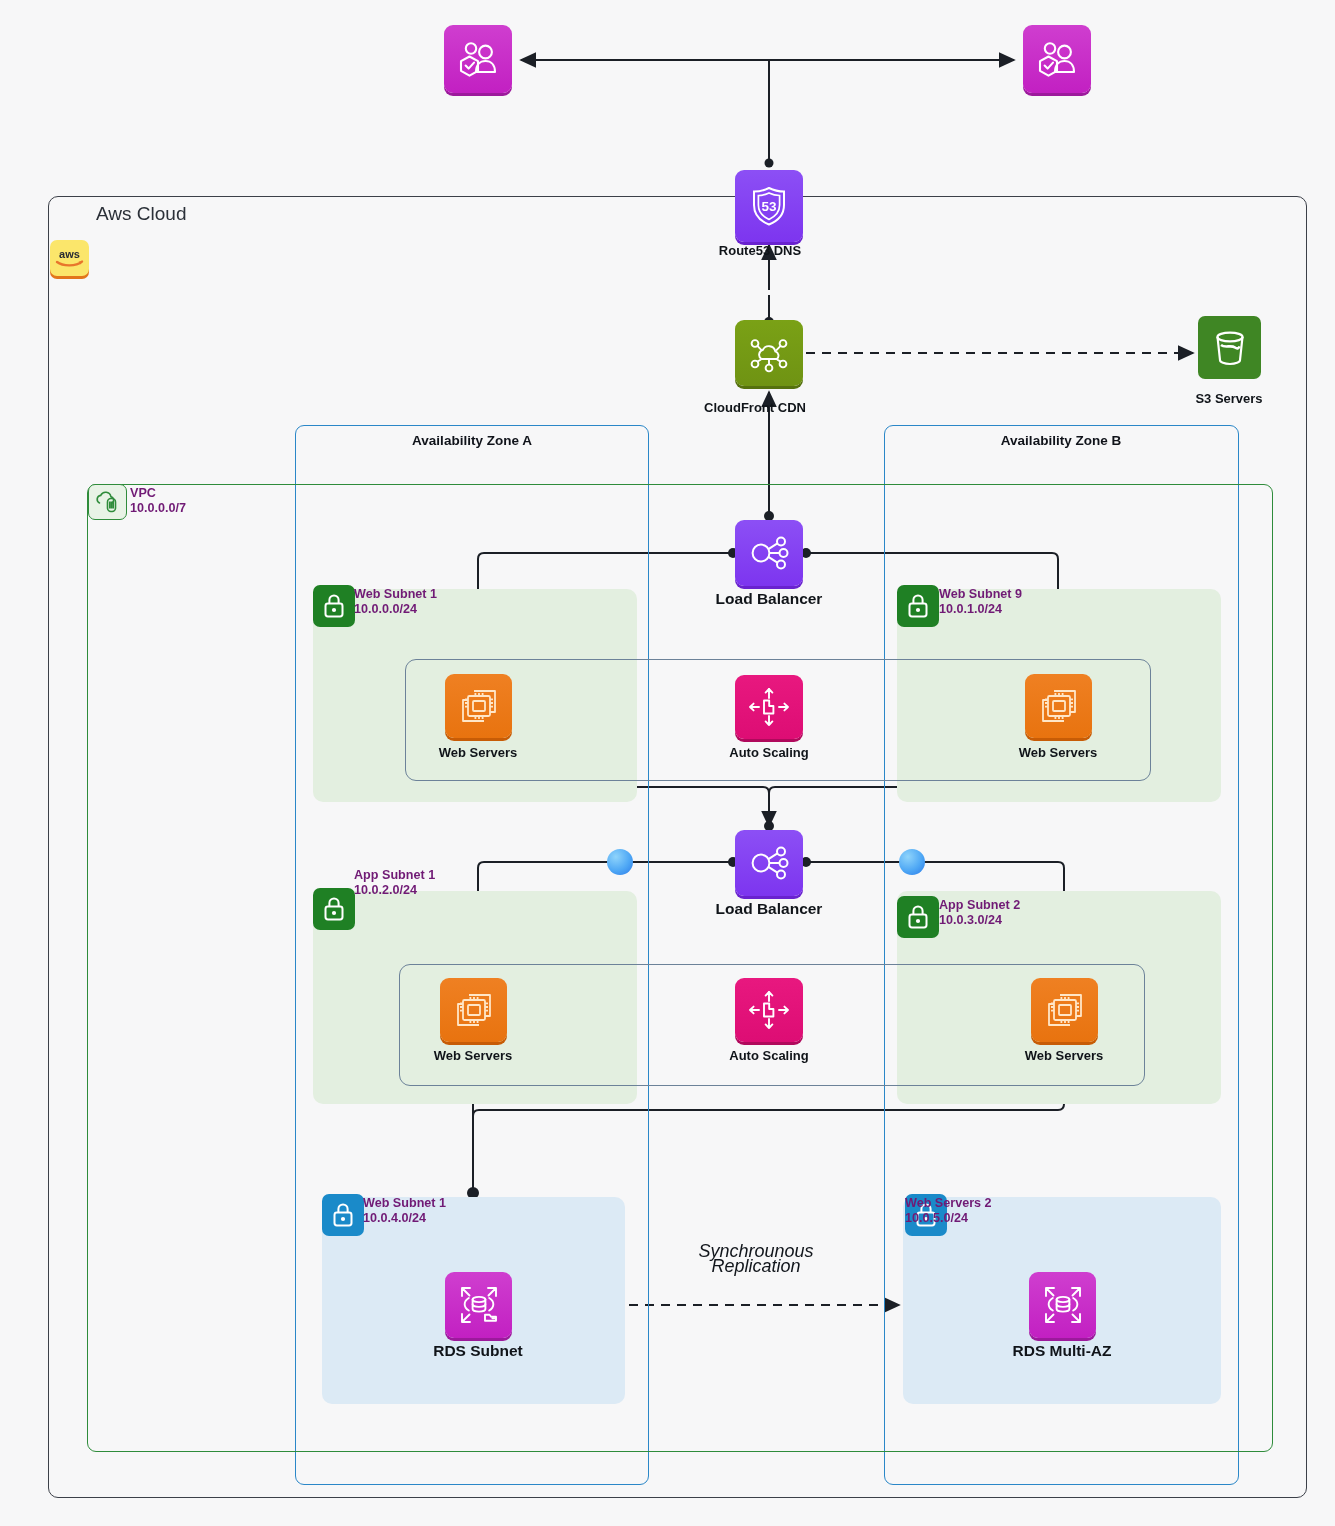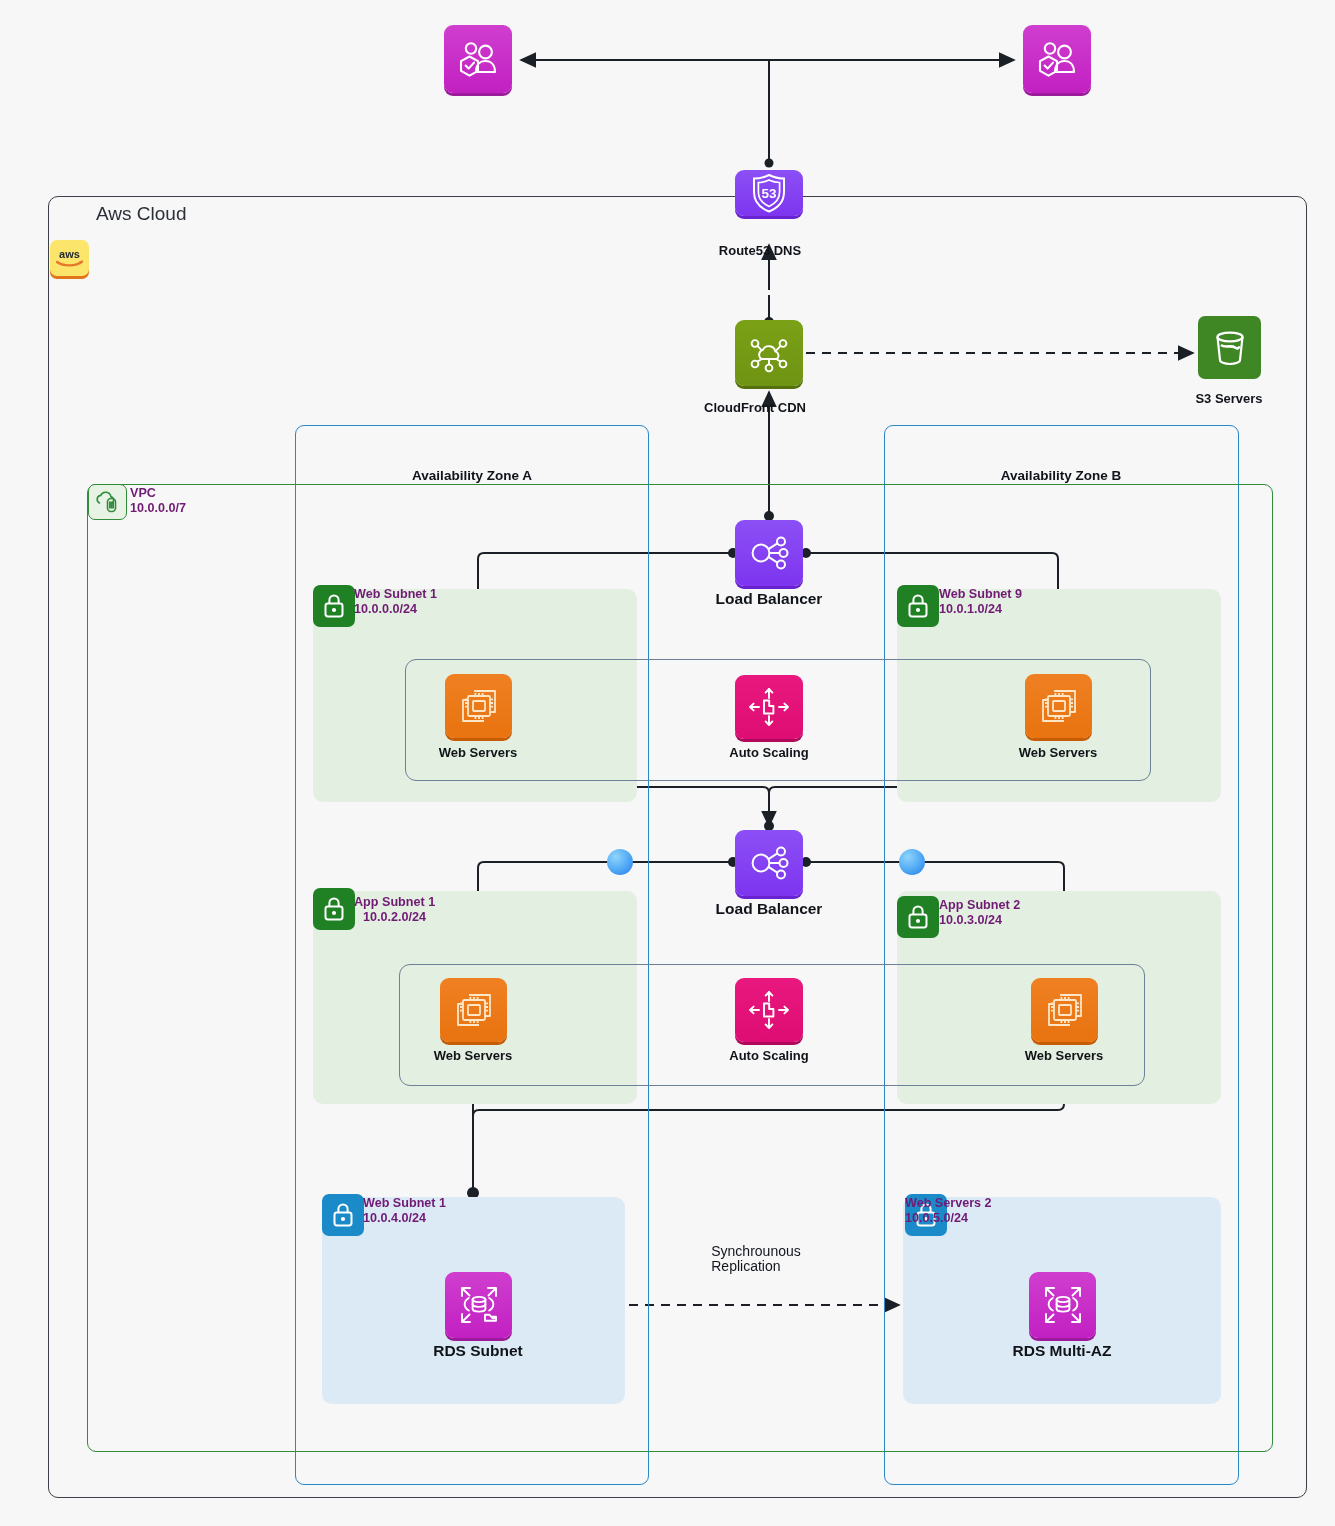--- a/index.html
+++ b/index.html
@@ -10,28 +10,28 @@
   
   .box{position:absolute;box-sizing:border-box;}
   .aws-cloud{border:1.6px solid #3c4049;border-radius:10px;background:transparent;}
   .az{border:1.6px solid #2a87c8;border-radius:9px;background:transparent;}
   .vpc{border:1.6px solid #2f8c3b;border-radius:9px;background:transparent;}
   .subnet-green{background:#e3efe0;border-radius:10px;}
   .subnet-blue{background:#dceaf5;border-radius:10px;}
   .asg-group{border:1.4px solid #6c8299;border-radius:11px;background:transparent;}
 
   
-  .az-title{position:absolute;font-size:13.5px;font-weight:bold;color:#10131a;white-space:nowrap;transform:translateX(-50%);margin-top:35px;}
+  .az-title{position:absolute;font-size:13.5px;font-weight:bold;color:#10131a;white-space:nowrap;transform:translateX(-50%);}
   .cloud-title{position:absolute;font-size:19px;color:#2b3038;white-space:nowrap;}
   .sub-label{position:absolute;font-size:12.6px;font-weight:bold;color:#701a75;line-height:15px;white-space:nowrap;}
   .sub-label .l2{font-weight:bold;}
   .node-label{position:absolute;font-size:13px;font-weight:bold;color:#101419;white-space:nowrap;transform:translateX(-50%);text-align:center;}
   .node-label.big{font-size:15.5px;}
   .node-label.sm{font-size:13px;}
-  .edge-label{position:absolute;font-size:14px;color:#12161c;white-space:nowrap;transform:translateX(-50%);line-height:15px;}
+  .edge-label{position:absolute;font-size:18px;color:#12161c;white-space:nowrap;text-align:center;transform:translateX(-50%);line-height:15px;font-style:italic;}
 
   
   .ico{position:absolute;border-radius:9px;display:flex;align-items:center;justify-content:center;box-sizing:border-box;}
   .ico svg{display:block;}
   .ico.purple{background:linear-gradient(180deg,#8c4ff5 0%,#7d35ef 100%);box-shadow:0 3px 0 #6922cf;}
   .ico.magenta{background:linear-gradient(180deg,#cf3ecf 0%,#c220c2 100%);box-shadow:0 3px 0 #9c1a9c;}
   .ico.green{background:linear-gradient(180deg,#7aa116 0%,#6f9313 100%);box-shadow:0 3px 0 #55710e;}
   .ico.s3green{background:#3f8624;border-radius:7px;}
   .ico.orange{background:linear-gradient(180deg,#ef8022 0%,#e8730f 100%);box-shadow:0 3px 0 #c75c06;}
   .ico.pink{background:linear-gradient(180deg,#e8187f 0%,#dd0d74 100%);box-shadow:0 3px 0 #b0095c;}
@@ -149,21 +149,21 @@
   <div class="ico magenta" style="left:1023px;top:25px;width:68px;height:68px;">
     <svg width="44" height="40" viewBox="0 0 44 40" stroke="#fff" stroke-width="2.1" fill="none" stroke-linecap="round" stroke-linejoin="round">
       <circle cx="15" cy="9.5" r="5.2"></circle>
       <circle cx="29.5" cy="13" r="6.4"></circle>
       <path d="M20,33 C20,25.5 24.3,22 29.5,22 C34.7,22 39,25.5 39,33 z"></path>
       <path d="M13.5,17.5 L22,22.2 L22,31.8 L13.5,36.6 L5,31.8 L5,22.2 z"></path>
       <path d="M9.6,26.6 L12.6,29.6 L18,23.6"></path>
     </svg>
   </div>
 
-  <div class="ico purple" style="left:735px;top:170px;width:68px;height:46px;">
+  <div class="ico purple" style="left:735px;top:170px;width:68px;height:72px;">
     <svg width="44" height="44" viewBox="0 0 44 44">
       <path d="M22,4 C16,7 10,7.6 7,7.6 L7,21 C7,31.5 14.5,37.5 22,40.5 C29.5,37.5 37,31.5 37,21 L37,7.6 C34,7.6 28,7 22,4 z" stroke="#fff" stroke-width="2" fill="none"></path>
       <path d="M22,9 C17.8,11 13.6,11.5 11.4,11.5 L11.4,21 C11.4,28.6 16.8,33 22,35.4 C27.2,33 32.6,28.6 32.6,21 L32.6,11.5 C30.4,11.5 26.2,11 22,9 z" stroke="#fff" stroke-width="1.7" fill="none"></path>
       <text x="22" y="26.5" text-anchor="middle" font-family="Liberation Sans, sans-serif" font-size="13.5" font-weight="bold" fill="#fff">53</text>
     </svg>
   </div>
   <div class="node-label sm" style="left:760px;top:243px;">Route53 DNS</div>
 
   <div class="ico green" style="left:735px;top:320px;width:68px;height:66px;">
     <svg width="46" height="44" viewBox="0 0 46 44" stroke="#fff" stroke-width="1.9" fill="none">
@@ -258,21 +258,21 @@
     <div class="l2">10.0.1.0/24</div>
   </div>
 
   <div class="ico lockgreen" style="left:313px;top:888px;width:42px;height:42px;">
     <svg width="26" height="28" viewBox="0 0 26 28" stroke="#fff" stroke-width="2" fill="none">
       <rect x="4.5" y="11.5" width="17" height="13" rx="2.4"></rect>
       <path d="M8.4,11.5 L8.4,8 a4.6,4.6 0 0 1 9.2,0 L17.6,11.5"></path>
       <circle cx="13" cy="18" r="2.1" fill="#fff" stroke="none"></circle>
     </svg>
   </div>
-  <div class="sub-label" style="left:354px;top:895px;text-align:center;">
+  <div class="sub-label" style="left:354px;top:868px;">
     <div>App Subnet 1</div>
     <div class="l2">10.0.2.0/24</div>
   </div>
 
   <div class="ico lockgreen" style="left:897px;top:896px;width:42px;height:42px;">
     <svg width="26" height="28" viewBox="0 0 26 28" stroke="#fff" stroke-width="2" fill="none">
       <rect x="4.5" y="11.5" width="17" height="13" rx="2.4"></rect>
       <path d="M8.4,11.5 L8.4,8 a4.6,4.6 0 0 1 9.2,0 L17.6,11.5"></path>
       <circle cx="13" cy="18" r="2.1" fill="#fff" stroke="none"></circle>
     </svg>

